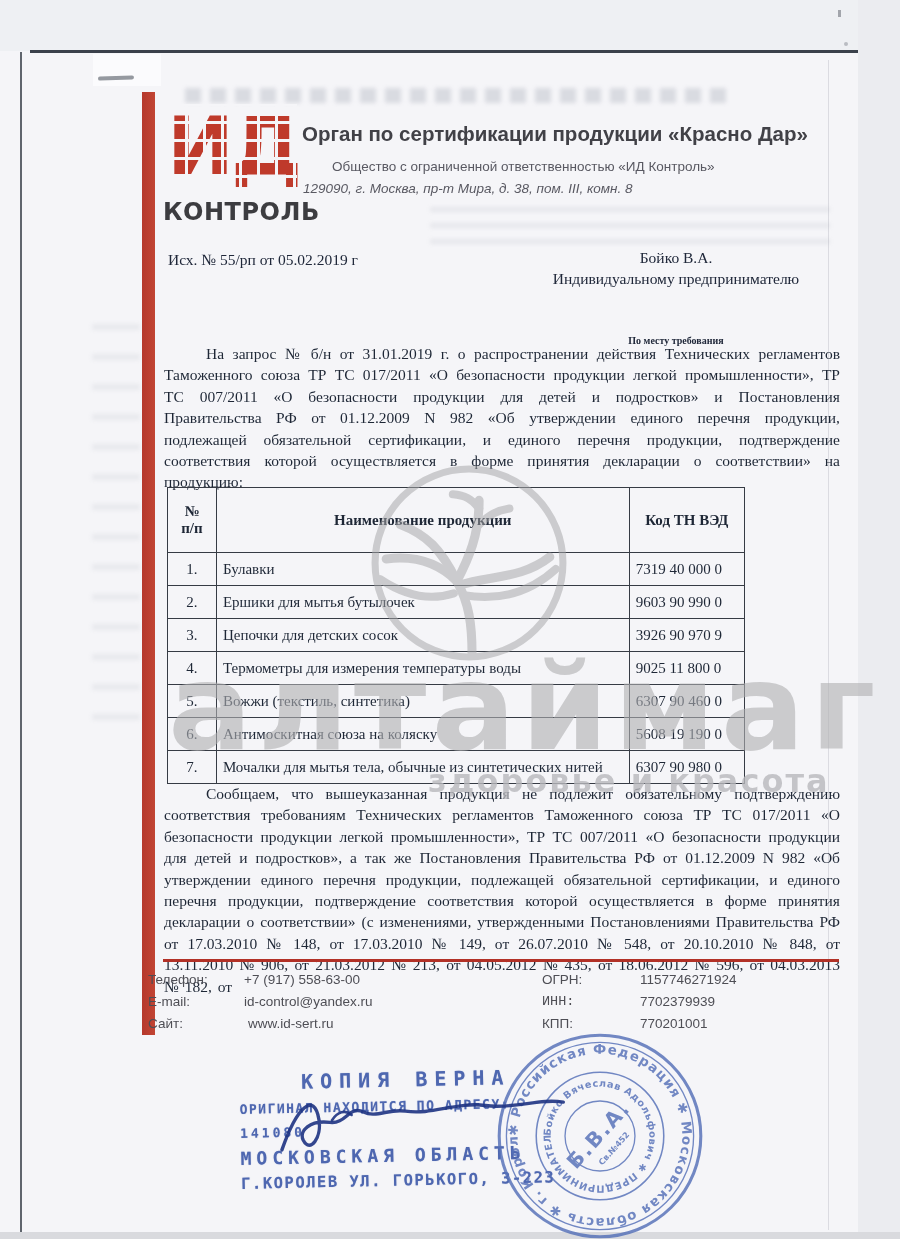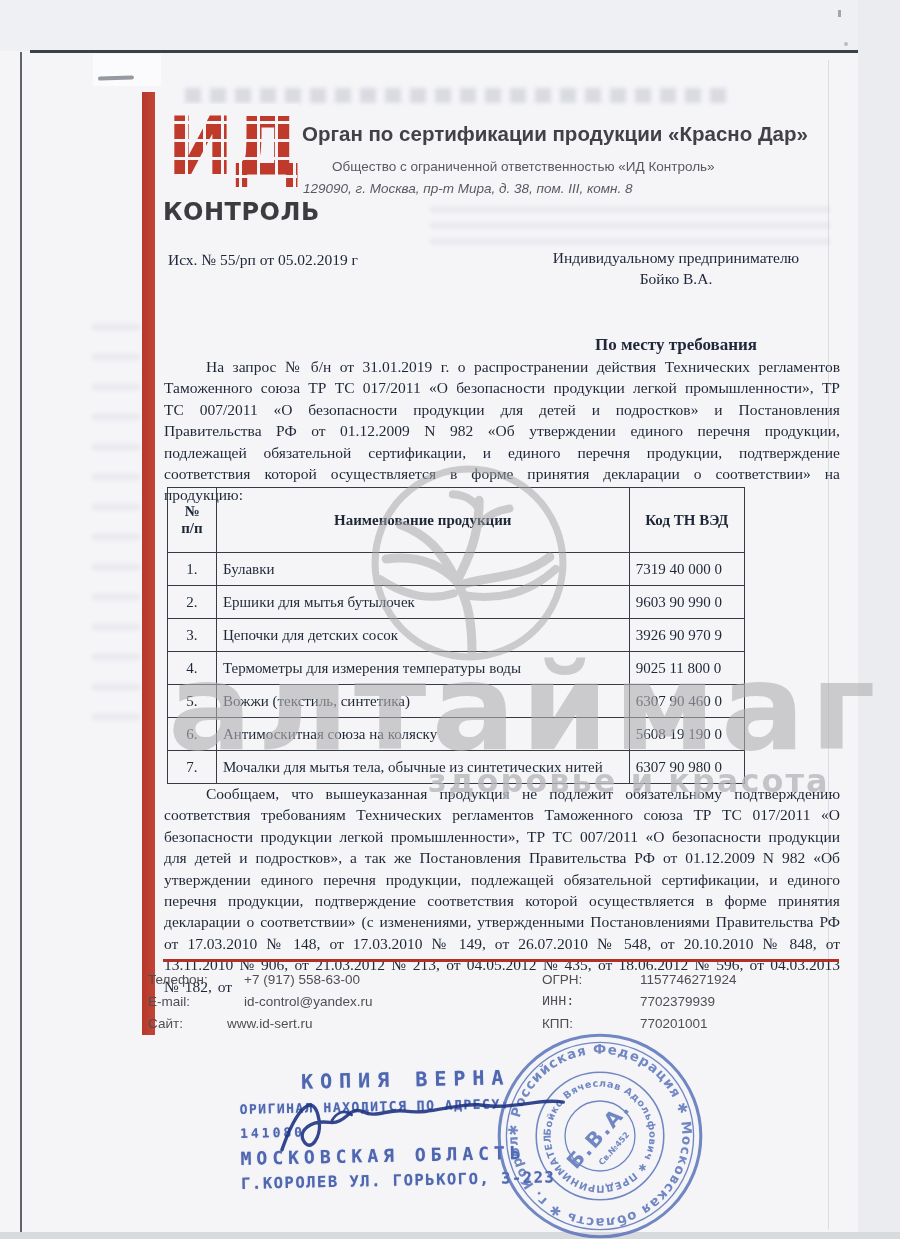--- a/index.html
+++ b/index.html
@@ -50,26 +50,26 @@
     font-weight:bold;font-size:20.5px;color:#414147;}
   .org-sub{font-family:"Liberation Sans",sans-serif;font-size:13.5px;color:#595962;}
   .company-line{left:288px;top:159px;margin-left:44px;}
   .address-line{left:303px;top:181px;font-style:italic;}
 
   
   .ref-line{left:168px;top:251px;font-size:15.5px;}
   .recipient{left:500px;top:247px;width:352px;text-align:center;
     font-size:15.5px;line-height:21px;}
   .delivery-note{left:500px;top:335px;width:352px;text-align:center;
-    font-weight:bold;font-size:17px;}
+    font-weight:bold;font-size:10px;}
 
   
   .para{left:164px;width:676px;font-size:15.5px;line-height:21.4px;
     text-align:justify;text-indent:42px;word-spacing:2px;color:#1e2736;}
-  .para1{top:356px;}
+  .para1{top:343px;}
   .para2{top:783px;}
 
   
   .prod-table{left:167px;top:487px;width:578px;border-collapse:collapse;
     font-size:15px;color:#1e2736;}
   .prod-table td,.prod-table th{border:1.5px solid #363b44;padding:2px 6px;}
   .prod-table th{font-weight:bold;height:60px;}
   .th-num{width:38px;}
   .th-name{width:430px;}
   .th-code{width:104px;}
@@ -129,22 +129,22 @@
   <div class="logo-text">ИД</div>
   <div class="logo-grid"></div>
 </div>
 <div class="abs logo-caption">КОНТРОЛЬ</div>
 <div class="abs org-title">Орган по сертификации продукции «Красно Дар»</div>
 <div class="abs org-sub company-line">Общество с ограниченной ответственностью «ИД Контроль»</div>
 <div class="abs org-sub address-line">129090, г. Москва, пр-т Мира, д. 38, пом. III, комн. 8</div>
 
 <div class="abs ref-line">Исх. № 55/рп от 05.02.2019 г</div>
 <div class="abs recipient">
+  <div>Бойко В.А.</div>
   <div>Индивидуальному предпринимателю</div>
-  <div>Бойко В.А.</div>
 </div>
 <div class="abs delivery-note">По месту требования</div>
 
 <div class="abs para para1">На запрос № б/н от 31.01.2019 г. о распространении действия Технических регламентов Таможенного союза ТР ТС 017/2011 «О безопасности продукции легкой промышленности», ТР ТС 007/2011 «О безопасности продукции для детей и подростков» и Постановления Правительства РФ от 01.12.2009 N 982 «Об утверждении единого перечня продукции, подлежащей обязательной сертификации, и единого перечня продукции, подтверждение соответствия которой осуществляется в форме принятия декларации о соответствии» на продукцию:</div>
 <div class="abs para para2">Сообщаем, что вышеуказанная продукция не подлежит обязательному подтверждению соответствия требованиям Технических регламентов Таможенного союза ТР ТС 017/2011 «О безопасности продукции легкой промышленности», ТР ТС 007/2011 «О безопасности продукции для детей и подростков», а так же Постановления Правительства РФ от 01.12.2009 N 982 «Об утверждении единого перечня продукции, подлежащей обязательной сертификации, и единого перечня продукции, подтверждение соответствия которой осуществляется в форме принятия декларации о соответствии» (с изменениями, утвержденными Постановлениями Правительства РФ от 17.03.2010 № 148, от 17.03.2010 № 149, от 26.07.2010 № 548, от 20.10.2010 № 848, от 13.11.2010 № 906, от 21.03.2012 № 213, от 04.05.2012 № 435, от 18.06.2012 № 596, от 04.03.2013 № 182, от</div>
 
 <table class="abs prod-table">
   <thead>
     <tr>
       <th class="th-num">
@@ -211,21 +211,21 @@
 <div class="abs wm wm-brand">алтаймаг</div>
 <div class="abs wm wm-tagline">здоровье и красота</div>
 
 <div class="abs red-line"></div>
 <div class="contact">
   <span class="abs c-label" style="left:148px;top:972px;">Телефон:</span>
   <span class="abs c-value" style="left:244px;top:972px;">+7 (917) 558-63-00</span>
   <span class="abs c-label" style="left:148px;top:994px;">E-mail:</span>
   <span class="abs c-value" style="left:244px;top:994px;">id-control@yandex.ru</span>
   <span class="abs c-label" style="left:148px;top:1016px;">Сайт:</span>
-  <span class="abs c-value" style="left:227px;top:1016px;">www.id-sert.ru</span>
+  <span class="abs c-value" style="left:248px;top:1016px;">www.id-sert.ru</span>
   <span class="abs c-label" style="left:542px;top:972px;">ОГРН:</span>
   <span class="abs c-value" style="left:640px;top:972px;">1157746271924</span>
   <span class="abs c-label" style="left:542px;top:994px;font-family:Liberation Mono, monospace;">ИНН:</span>
   <span class="abs c-value" style="left:640px;top:994px;">7702379939</span>
   <span class="abs c-label" style="left:542px;top:1016px;">КПП:</span>
   <span class="abs c-value" style="left:640px;top:1016px;">770201001</span>
 </div>
 
 <div class="abs copy-stamp">
   <div class="cs1">КОПИЯ ВЕРНА</div>

